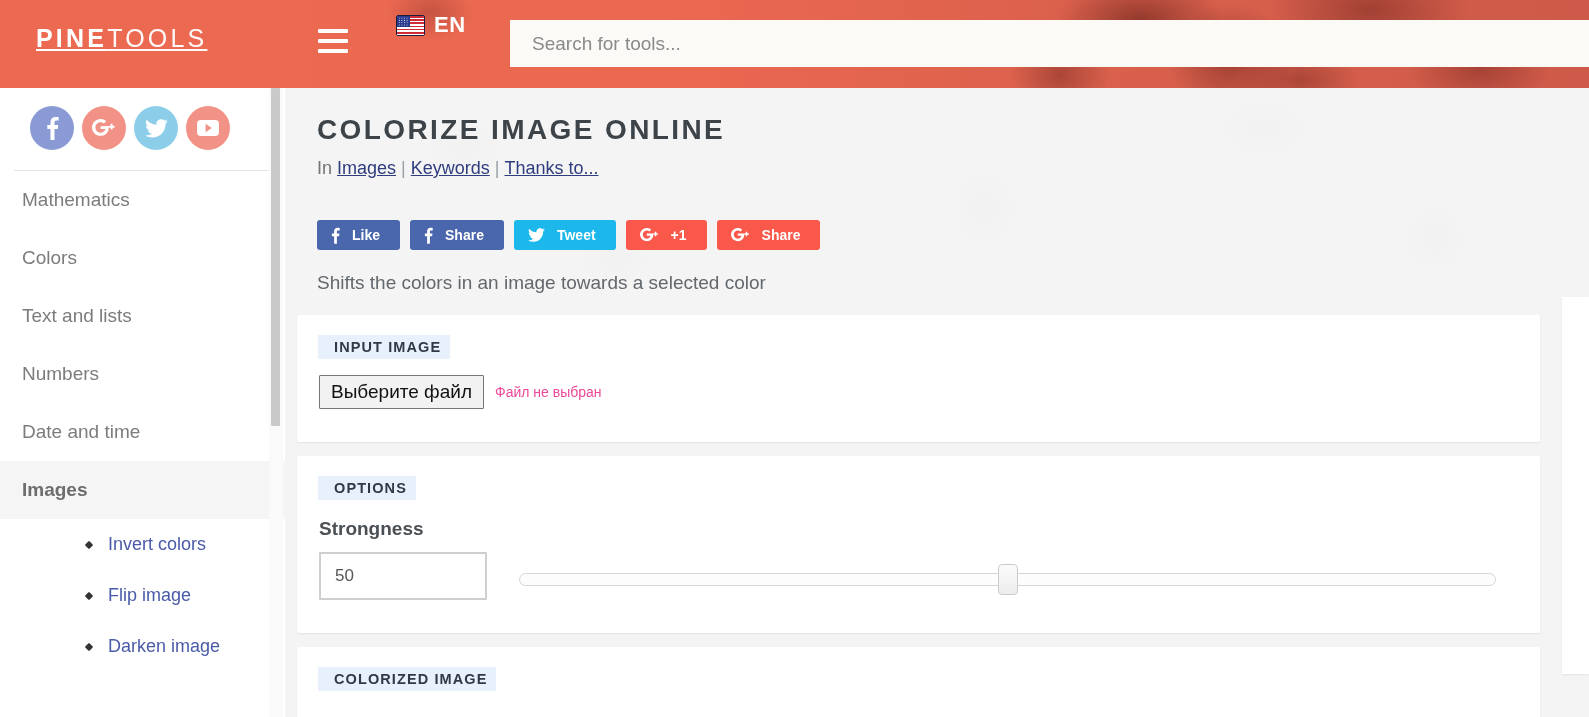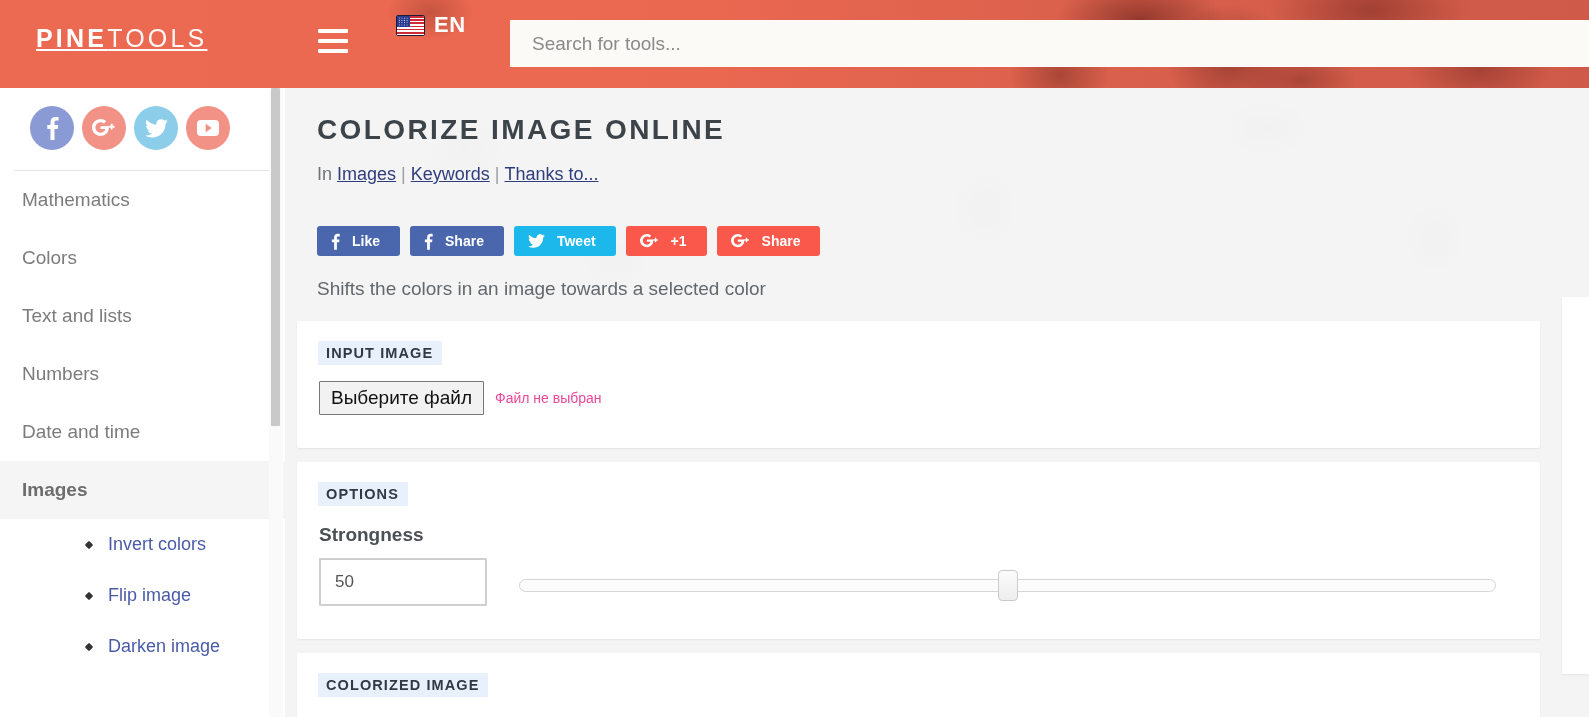--- a/index.html
+++ b/index.html
@@ -217,21 +217,21 @@
   }
 
   .page-title {
     margin: 26px 0 0 32px;
     font-size: 28px;
     font-weight: bold;
     letter-spacing: 2.4px;
     color: #3c4349;
   }
   .breadcrumb {
-    margin: 18px 0 0 32px;
+    margin: 12px 0 0 32px;
     font-size: 18px;
     color: #6f7478;
   }
   .breadcrumb a {
     color: #2f3d7e;
     text-decoration: underline;
   }
   .breadcrumb .sep { color: #9aa0a5; padding: 0 5px; }
 
   .social-btns {
@@ -272,21 +272,21 @@
     box-shadow: 0 1px 2px rgba(0,0,0,0.07);
     position: relative;
   }
   .card-1 { margin-top: 21px; height: 127px; }
   .card-2 { margin-top: 14px; height: 177px; }
   .card-3 { margin-top: 14px; height: 90px; }
 
   .sec-label {
     display: inline-block;
     margin: 20px 0 0 21px;
-    padding: 4px 9px 4px 8px;
+    padding: 4px 9px 4px 16px;
     background: #e8f0fb;
     color: #2f3a45;
     font-size: 14.5px;
     font-weight: bold;
     letter-spacing: 1.1px;
   }
 
   .file-row {
     display: flex;
     align-items: center;

